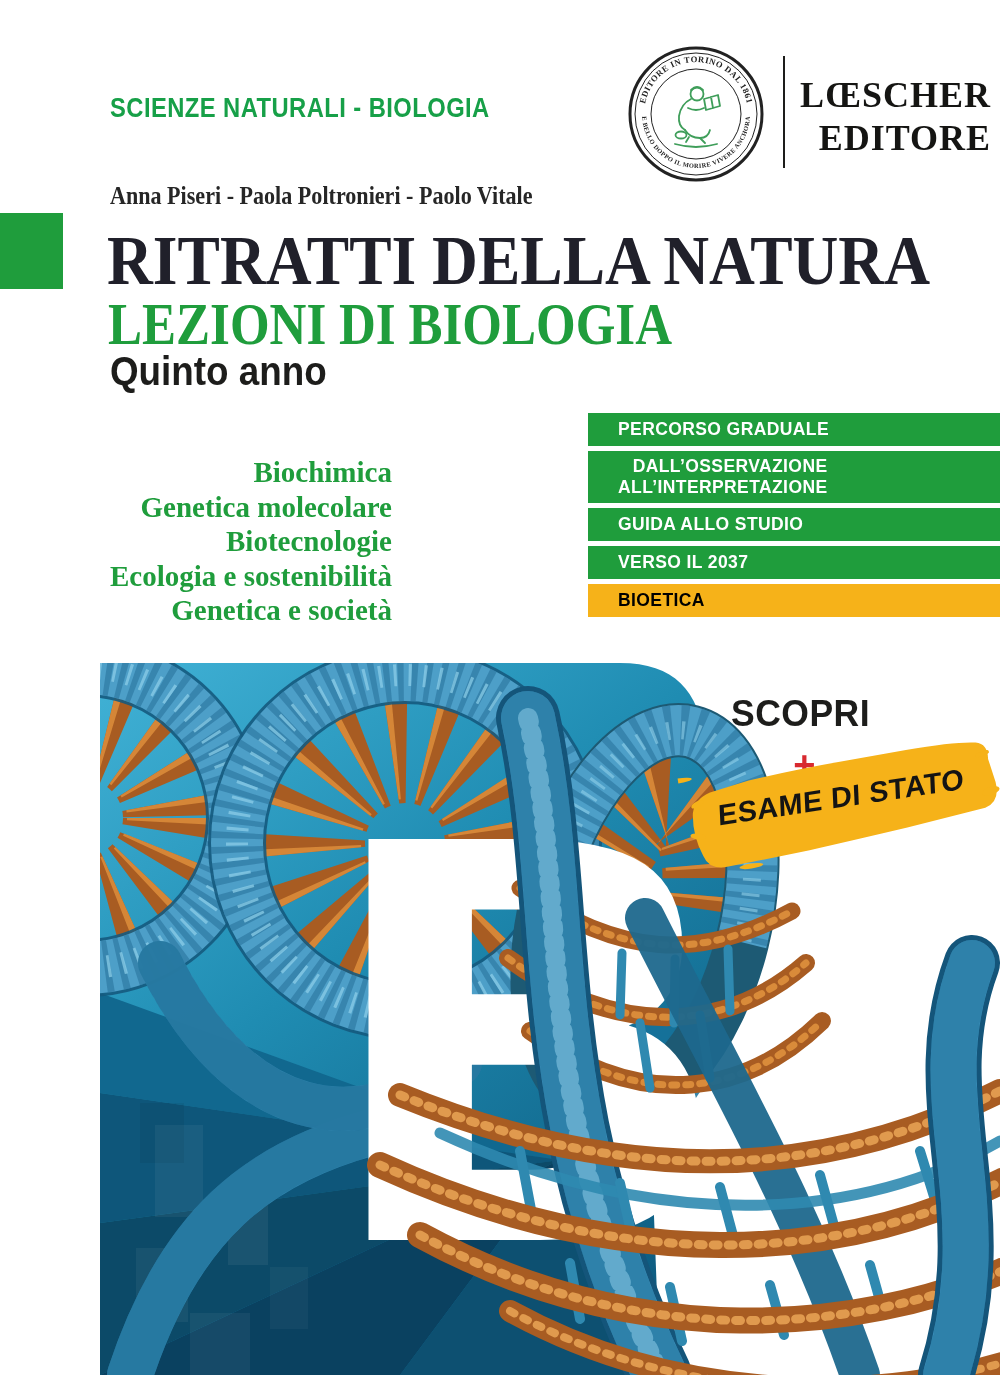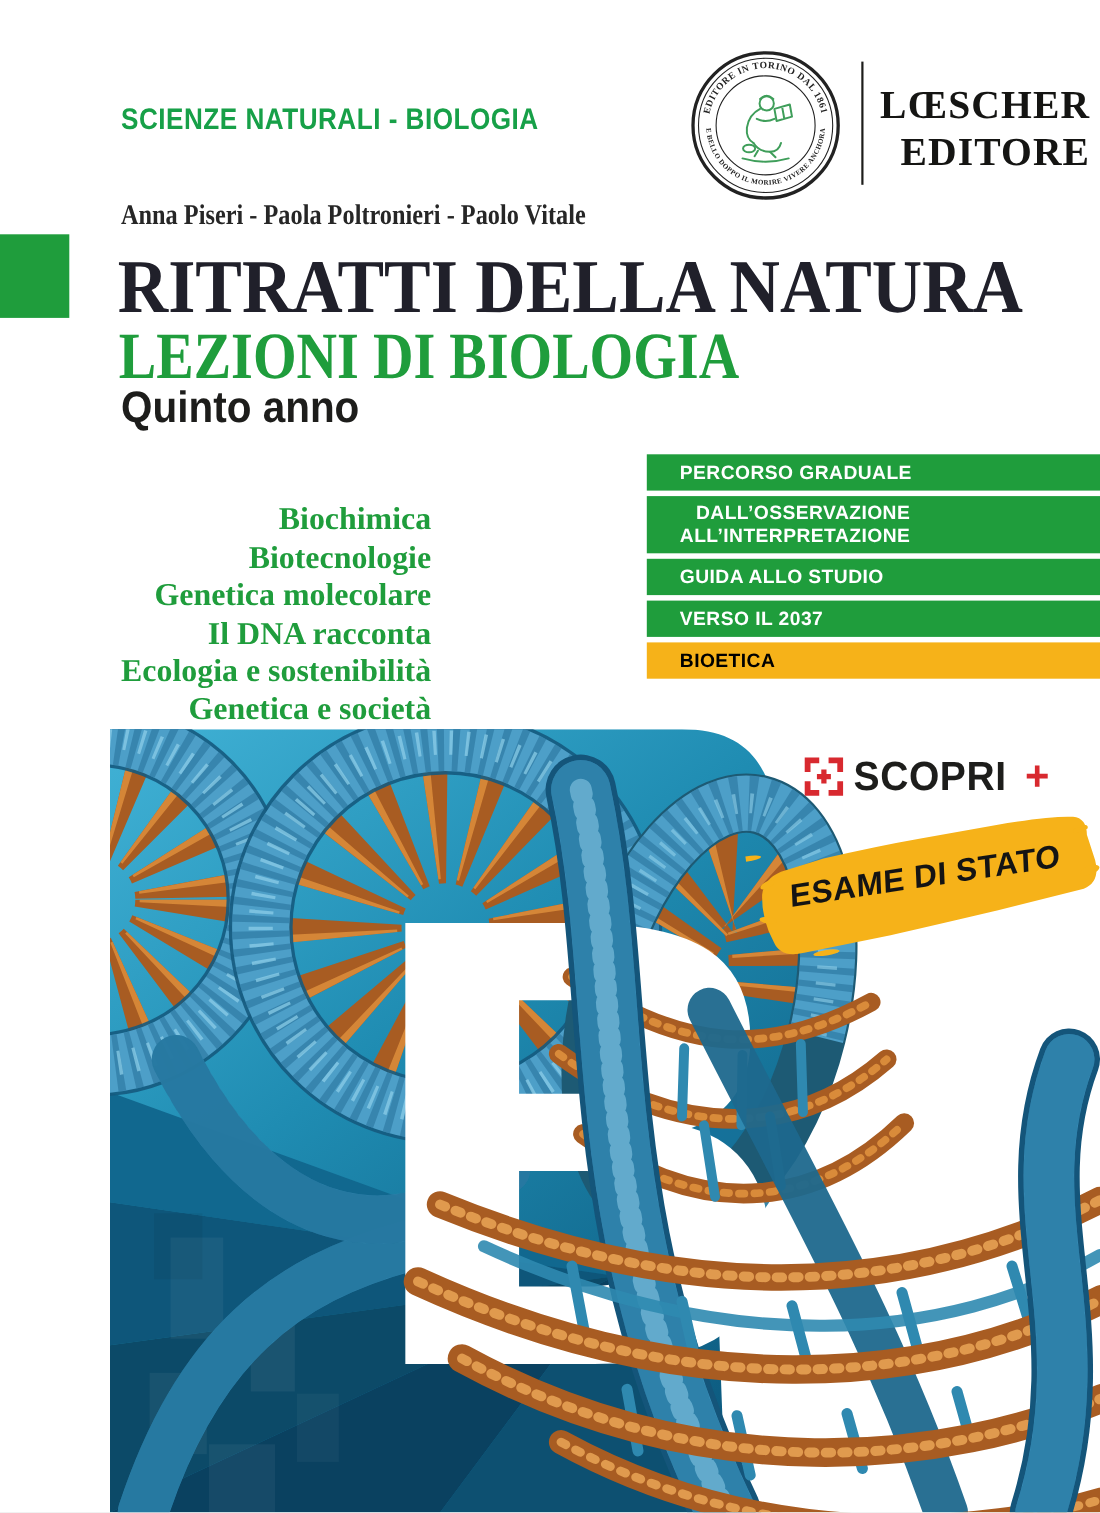--- a/index.html
+++ b/index.html
@@ -43,21 +43,21 @@
   .badge{min-height:33px;display:flex;align-items:center;box-sizing:border-box;
          padding:5px 30px;margin-bottom:5px;font-weight:bold;font-size:17.5px;
          letter-spacing:.4px;line-height:1.2;white-space:pre-line;}
   .badge-green{background:#1f9d3c;color:#ffffff;}
   .badge-yellow{background:#f6b219;color:#000000;}
 
   
   .cover-art{left:100px;top:663px;width:900px;height:712px;}
 
   
-  .scopri{left:731px;top:684px;height:44px;display:flex;align-items:center;gap:9px;}
+  .scopri{left:731px;top:684px;height:44px;display:flex;align-items:center;gap:9px;flex-direction:column;}
   .scopri-icon{width:36px;height:36px;}
   .scopri-label{font-weight:bold;font-size:37px;letter-spacing:.5px;color:#1d1d1b;
                 transform:scaleX(.96);transform-origin:left center;}
   .scopri-plus{font-weight:bold;font-size:38px;color:#d8292f;margin-left:2px;}
 
   
   .ribbon{left:683px;top:747px;width:318px;height:112px;}
   .ribbon-inner{position:absolute;left:0;top:0;width:318px;height:112px;transform:rotate(-8.5deg);}
   .ribbon-text{position:absolute;left:0;top:0;width:318px;height:100px;display:flex;
                align-items:center;justify-content:center;font-weight:bold;font-size:29px;
@@ -106,23 +106,22 @@
   <div class="abs authors">Anna Piseri - Paola Poltronieri - Paolo Vitale</div>
 
   <div class="abs green-square"></div>
 
   <div class="abs title-main">RITRATTI DELLA NATURA</div>
   <div class="abs title-sub">LEZIONI DI BIOLOGIA</div>
   <div class="abs title-edition">Quinto anno</div>
 
   <div class="abs topics">
     <div>Biochimica</div>
+    <div>Genetica molecolare</div>
     <div>Biotecnologie</div>
-    <div>Genetica molecolare</div>
-    <div>Il DNA racconta</div>
     <div>Ecologia e sostenibilità</div>
     <div>Genetica e società</div>
   </div>
 
   <div class="abs badges">
     <div class="badge badge-green">PERCORSO GRADUALE</div>
     <div class="badge badge-green">DALL’OSSERVAZIONE
 ALL’INTERPRETAZIONE</div>
     <div class="badge badge-green">GUIDA ALLO STUDIO</div>
     <div class="badge badge-green">VERSO IL 2037</div>

